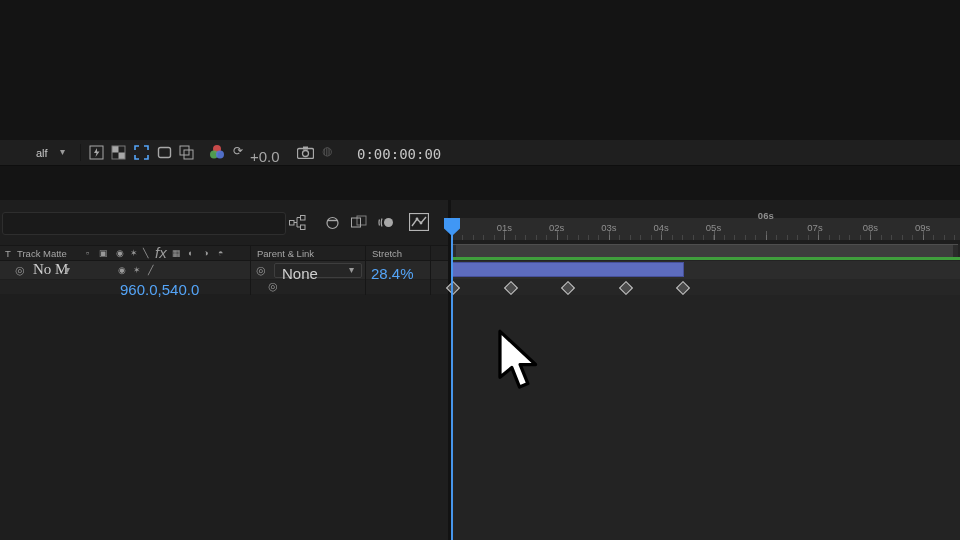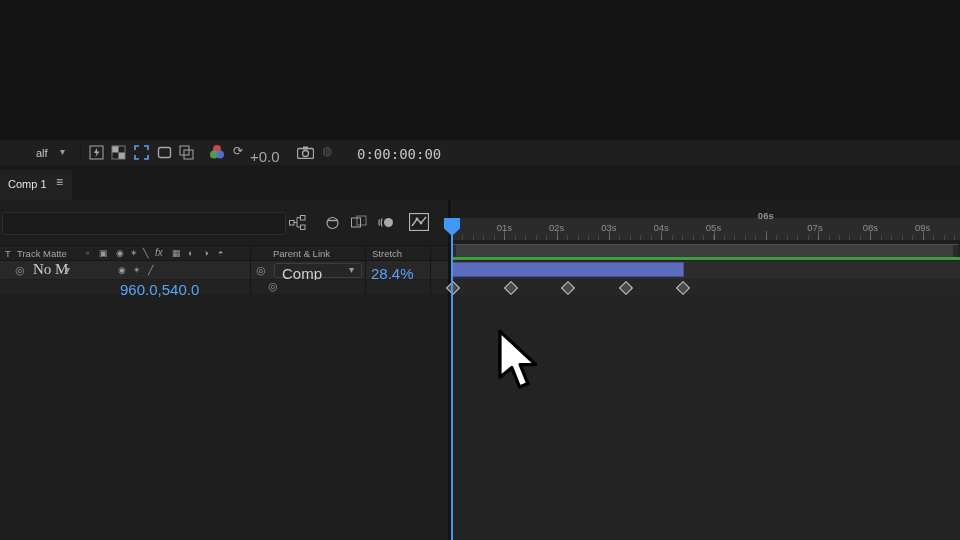--- a/index.html
+++ b/index.html
@@ -77,26 +77,20 @@
         <rect x="0.5" y="2.5" width="16" height="10" rx="1.5" fill="none" stroke="#a8a8a8" stroke-width="1.3"></rect>
         <rect x="6" y="0.5" width="5" height="3" fill="#a8a8a8"></rect>
         <circle cx="8.5" cy="7.5" r="3" fill="none" stroke="#a8a8a8" stroke-width="1.3"></circle>
       </svg>
     </div>
     <span class="abs glyph" style="left:322px;top:6px;font-size:12px;opacity:.45;">◍</span>
 
     <span class="abs" style="left:357px;top:6px;font-size:14px;color:#c6c6c6;font-family:'DejaVu Sans Mono',monospace;">0:00:00:00</span>
   </div>
 
-  <div class="abs" style="left:0;top:165px;width:960px;height:35px;background:#191919;border-bottom:1px solid #0c0c0c;">
-    <div class="abs" style="left:0;top:5px;width:72px;height:30px;background:#212121;border-bottom:2px solid #d0d0d0;">
-      <span class="abs" style="left:8px;top:8px;font-size:11px;color:#e2e2e2;">Comp 1</span>
-      <span class="abs glyph" style="left:56px;top:7px;font-size:12px;color:#bdbdbd;">≡</span>
-    </div>
-  </div>
 
   <div class="abs" style="left:0;top:200px;width:960px;height:340px;background:#1e1e1e;">
 
     <div class="abs" style="left:0;top:0;width:448px;height:340px;background:#1e1e1e;">
 
       <div class="abs" style="left:2px;top:12px;width:282px;height:21px;background:#1a1a1a;border:1px solid #2e2e2e;border-radius:3px;"></div>
 
       <div class="abs icon-btn" style="left:289px;top:15px;">
         <svg width="17" height="15" viewBox="0 0 17 15">
           <rect x="0.5" y="5.5" width="4.5" height="4.5" fill="none" stroke="#a8a8a8"></rect>
@@ -134,42 +128,42 @@
 
       <div class="abs" style="left:0;top:45px;width:448px;height:14px;background:#202020;border-top:1px solid #161616;border-bottom:1px solid #161616;">
         <span class="abs txt" style="left:5px;top:2px;font-size:9.5px;">T</span>
         <span class="abs txt" style="left:17px;top:2px;font-size:9.5px;">Track Matte</span>
         <span class="abs glyph" style="left:86px;top:2px;font-size:9px;">▫</span>
         <span class="abs glyph" style="left:99px;top:2px;font-size:9px;">▣</span>
 
         <span class="abs glyph" style="left:116px;top:2px;font-size:9px;">◉</span>
         <span class="abs glyph" style="left:130px;top:2px;font-size:9px;">✶</span>
         <span class="abs glyph" style="left:143px;top:2px;font-size:9px;">╲</span>
-        <span class="abs glyph" style="left:155px;top:2px;font-size:10px;font-style:italic;">fx</span>
+        <span class="abs glyph" style="left:155px;top:2px;font-size:15px;font-style:italic;">fx</span>
         <span class="abs glyph" style="left:172px;top:2px;font-size:9px;">▦</span>
         <span class="abs glyph" style="left:188px;top:2px;font-size:9px;">◐</span>
         <span class="abs glyph" style="left:203px;top:2px;font-size:9px;">◑</span>
         <span class="abs glyph" style="left:218px;top:2px;font-size:9px;">◓</span>
 
-        <span class="abs txt" style="left:257px;top:2px;font-size:9.5px;margin-left:16px;">Parent &amp; Link</span>
+        <span class="abs txt" style="left:257px;top:2px;font-size:9.5px;">Parent &amp; Link</span>
         <span class="abs txt" style="left:372px;top:2px;font-size:9.5px;">Stretch</span>
       </div>
 
       <div class="abs" style="left:0;top:61px;width:448px;height:18px;background:#282828;">
         <span class="abs glyph" style="left:15px;top:4px;font-size:11px;">◎</span>
         <span class="abs txt" style="left:33px;top:0;color:#cfcfcf;font-family:Liberation Serif, serif;">No M</span>
         <span class="abs glyph" style="left:65px;top:4px;">▾</span>
 
         <span class="abs glyph" style="left:118px;top:4px;font-size:9px;">◉</span>
         <span class="abs glyph" style="left:133px;top:4px;font-size:9px;">✶</span>
         <span class="abs glyph" style="left:148px;top:4px;font-size:9px;">╱</span>
 
         <span class="abs glyph" style="left:256px;top:4px;font-size:11px;">◎</span>
         <div class="abs field" style="left:274px;top:2px;width:86px;height:13px;">
-          <span class="abs txt" style="left:7px;top:1px;color:#cfcfcf;">Comp</span>
+          <span class="abs txt" style="left:7px;top:1px;color:#cfcfcf;">None</span>
           <span class="abs glyph" style="left:74px;top:1px;">▾</span>
         </div>
         <span class="abs txt blue" style="left:371px;top:4px;">28.4%</span>
       </div>
 
       <div class="abs" style="left:0;top:80px;width:448px;height:14px;background:#222222;">
         <span class="abs txt blue" style="left:120px;top:1px;font-size:15px;">960.0,540.0</span>
         <span class="abs glyph" style="left:268px;top:1px;font-size:11px;">◎</span>
       </div>
 

